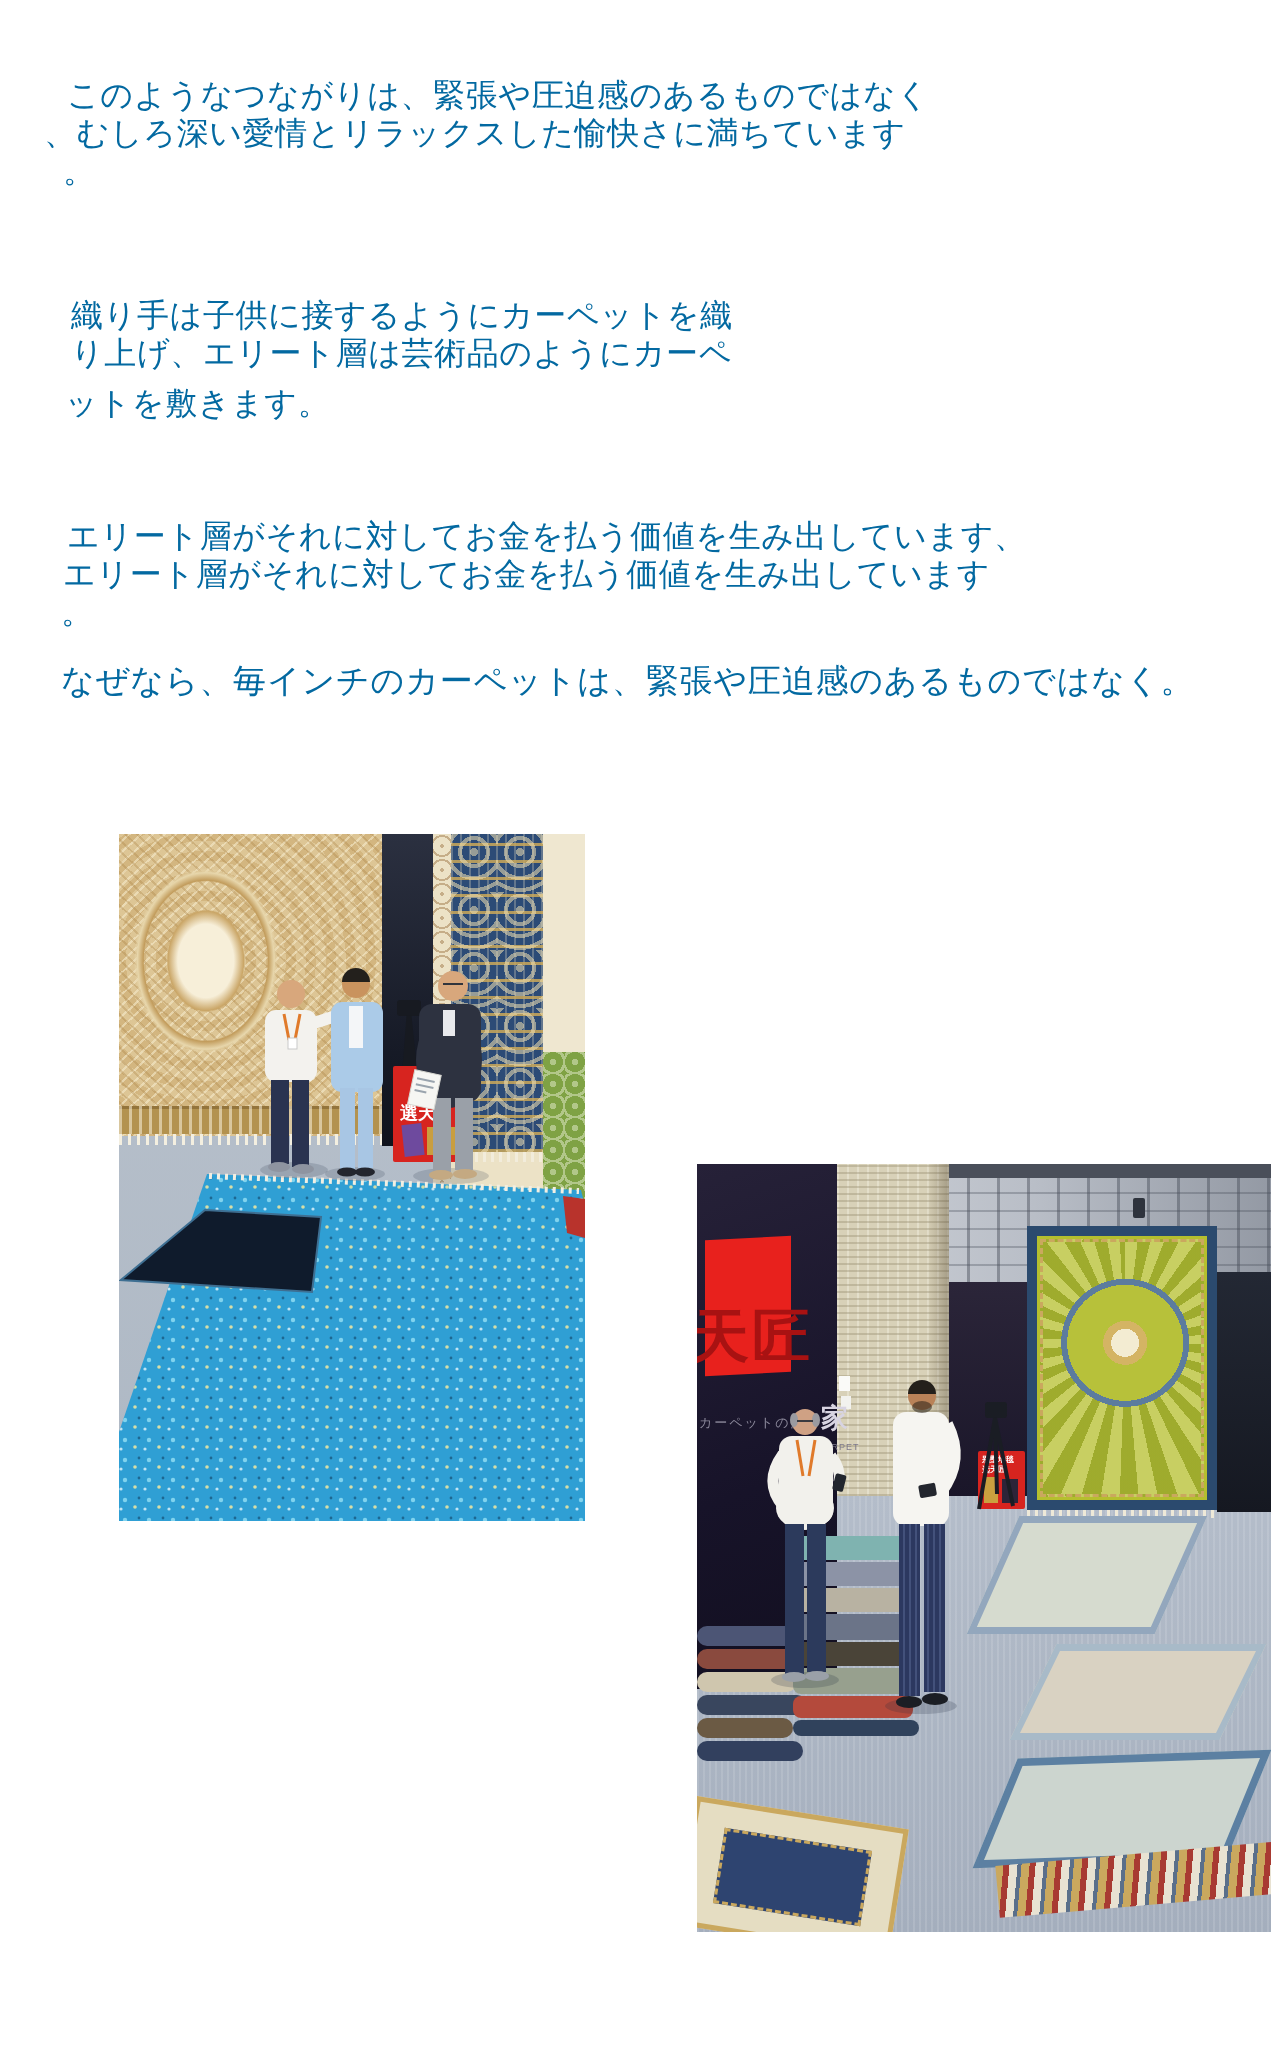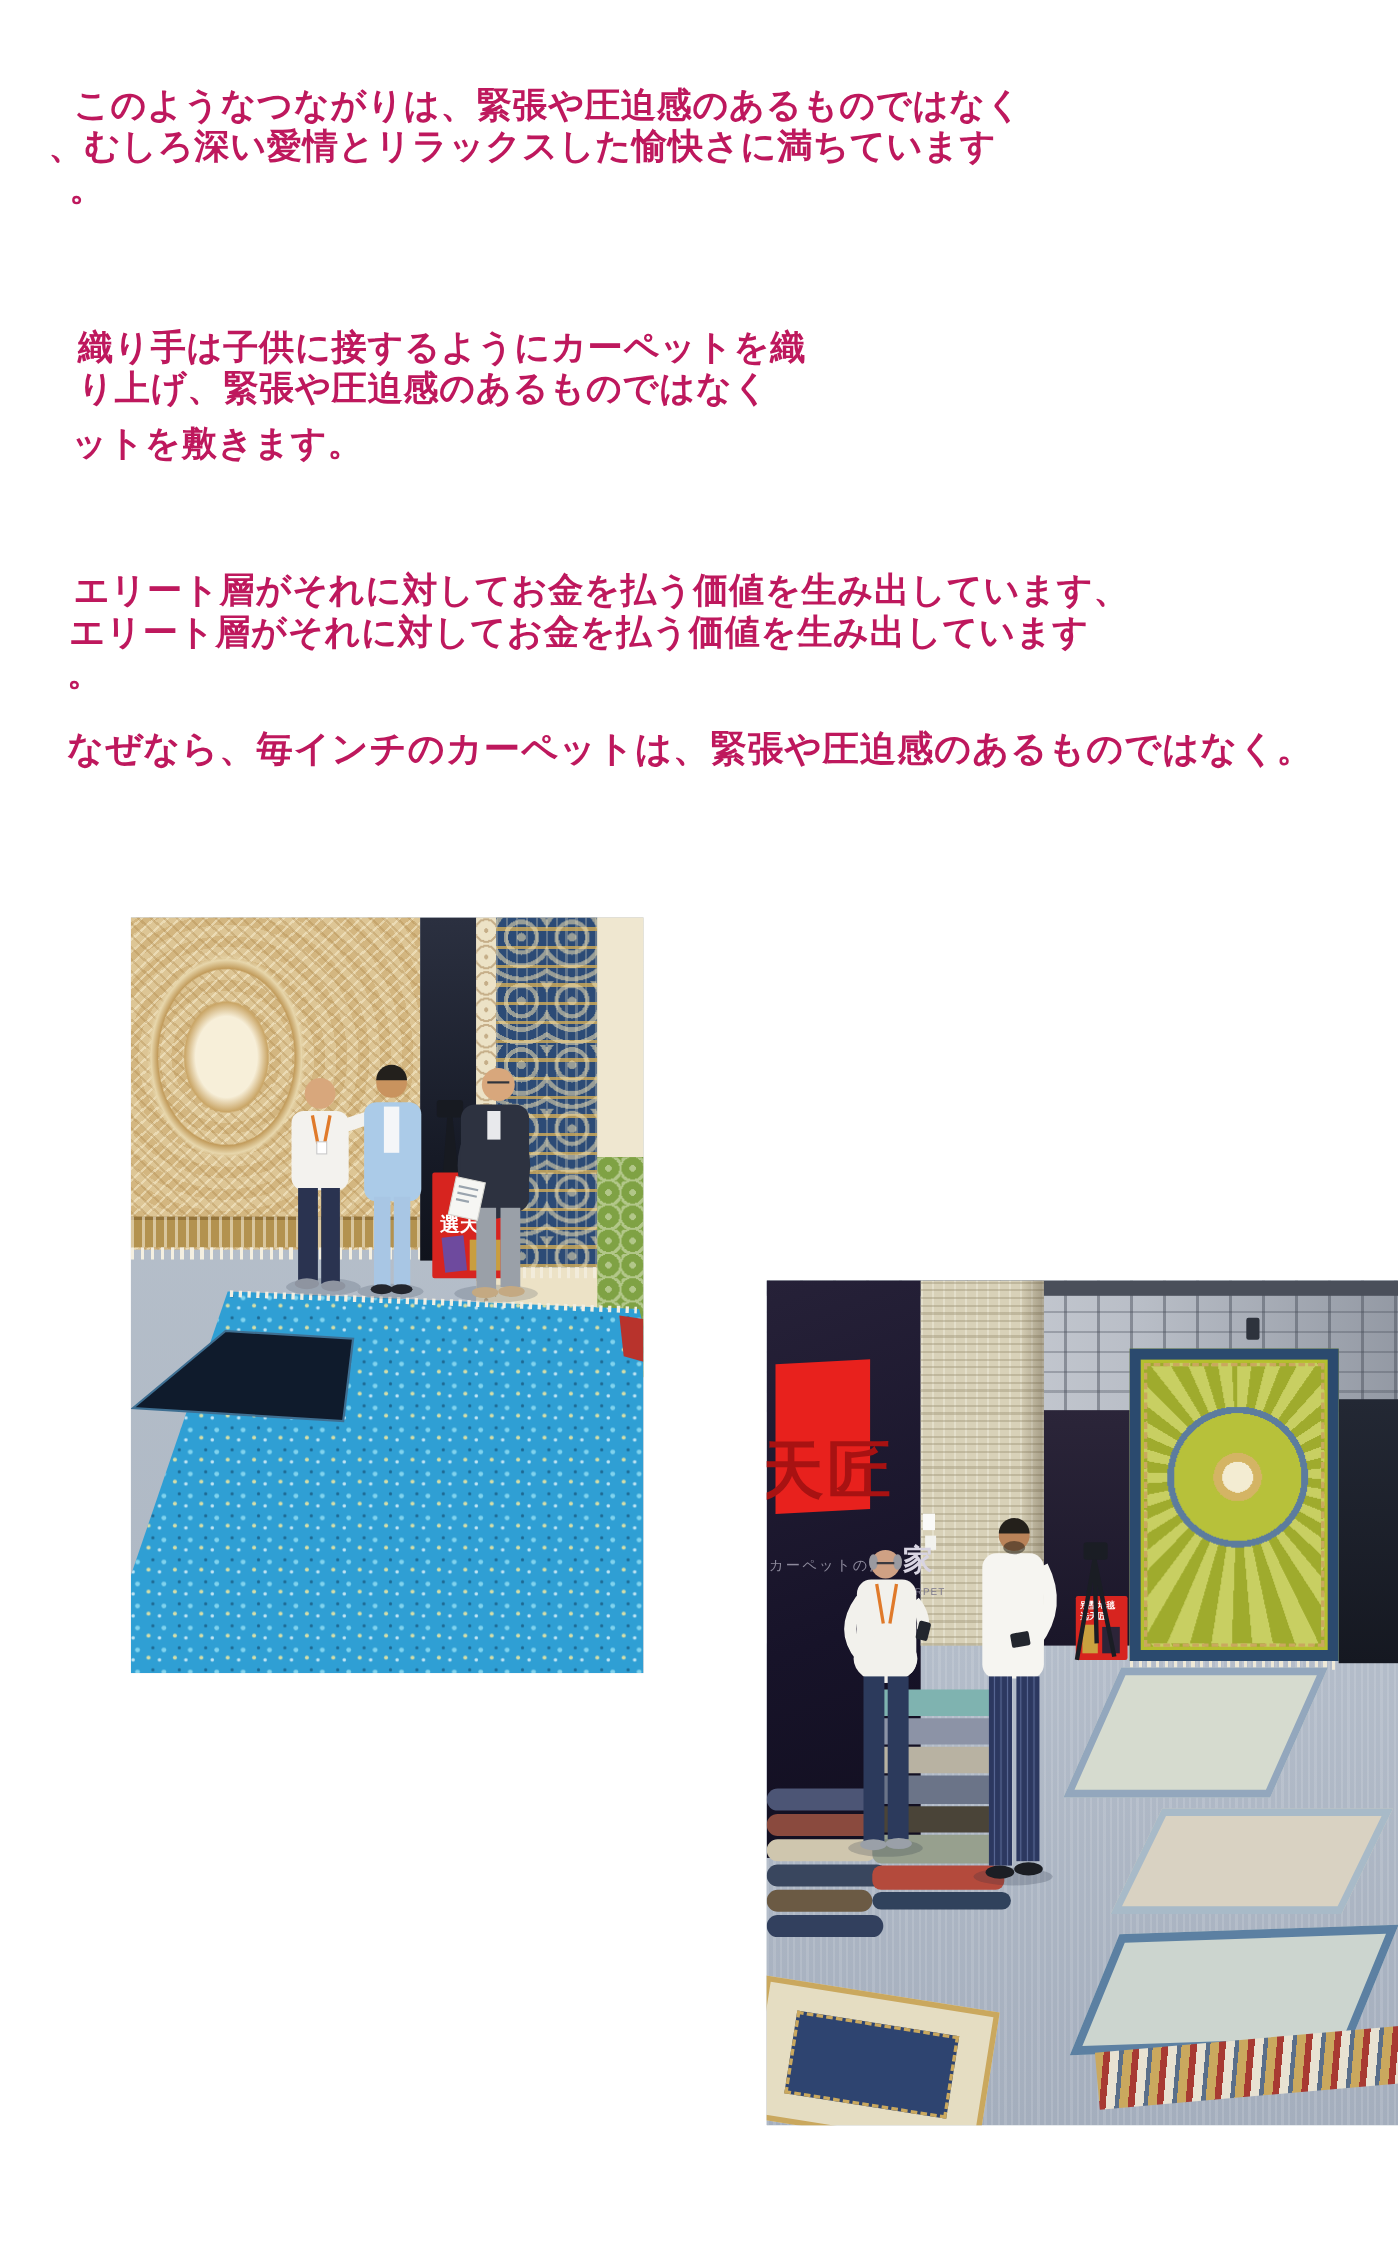--- a/index.html
+++ b/index.html
@@ -1,20 +1,20 @@
 <!DOCTYPE html>
 <html><head>
 <meta charset="utf-8">
 <style>
   html,body{margin:0;padding:0;background:#ffffff;}
   .page{position:relative;width:1271px;height:2048px;background:#ffffff;overflow:hidden;
         font-family:"Liberation Sans","DejaVu Sans",sans-serif;}
   
-  .pline{position:absolute;font-size:32px;font-weight:700;line-height:38px;
-         letter-spacing:0.6px;color:#be185d;white-space:nowrap;}
+  .pline{position:absolute;font-size:32px;font-weight:400;line-height:38px;
+         letter-spacing:0.6px;color:#0369a1;white-space:nowrap;}
   .p1l1{left:67px;top:76px;}  .p1l2{left:44px;top:114px;} .p1l3{left:63px;top:152px;}
   .p2l1{left:71px;top:296px;text-align:center;} .p2l2{left:71px;top:334px;} .p2l3{left:65px;top:384px;}
   .p3l1{left:67px;top:517px;} .p3l2{left:63px;top:555px;} .p3l3{left:61px;top:593px;}
   .p4l1{left:61px;top:662px;font-size:33px;letter-spacing:0.8px;}
   
   .brand{position:absolute;left:666px;top:1035px;color:#161616;font-weight:700;
          font-size:30px;line-height:39px;letter-spacing:0.2px;}
   .brand .since{margin-left:6px;}
   
   .caption{position:absolute;left:205px;top:1606px;color:#000;font-weight:700;
@@ -146,21 +146,21 @@
 <div class="page">
 
   <section>
     <div class="pline p1l1">このようなつながりは、緊張や圧迫感のあるものではなく</div>
     <div class="pline p1l2">、むしろ深い愛情とリラックスした愉快さに満ちています</div>
     <div class="pline p1l3">。</div>
   </section>
 
   <section>
     <div class="pline p2l1">織り手は子供に接するようにカーペットを織</div>
-    <div class="pline p2l2">り上げ、緊張や圧迫感のあるものではなく</div>
+    <div class="pline p2l2">り上げ、エリート層は芸術品のようにカーペ</div>
     <div class="pline p2l3">ットを敷きます。</div>
   </section>
 
   <section>
     <div class="pline p3l1">エリート層がそれに対してお金を払う価値を生み出しています、</div>
     <div class="pline p3l2">エリート層がそれに対してお金を払う価値を生み出しています</div>
     <div class="pline p3l3">。</div>
   </section>
 
   <section>

